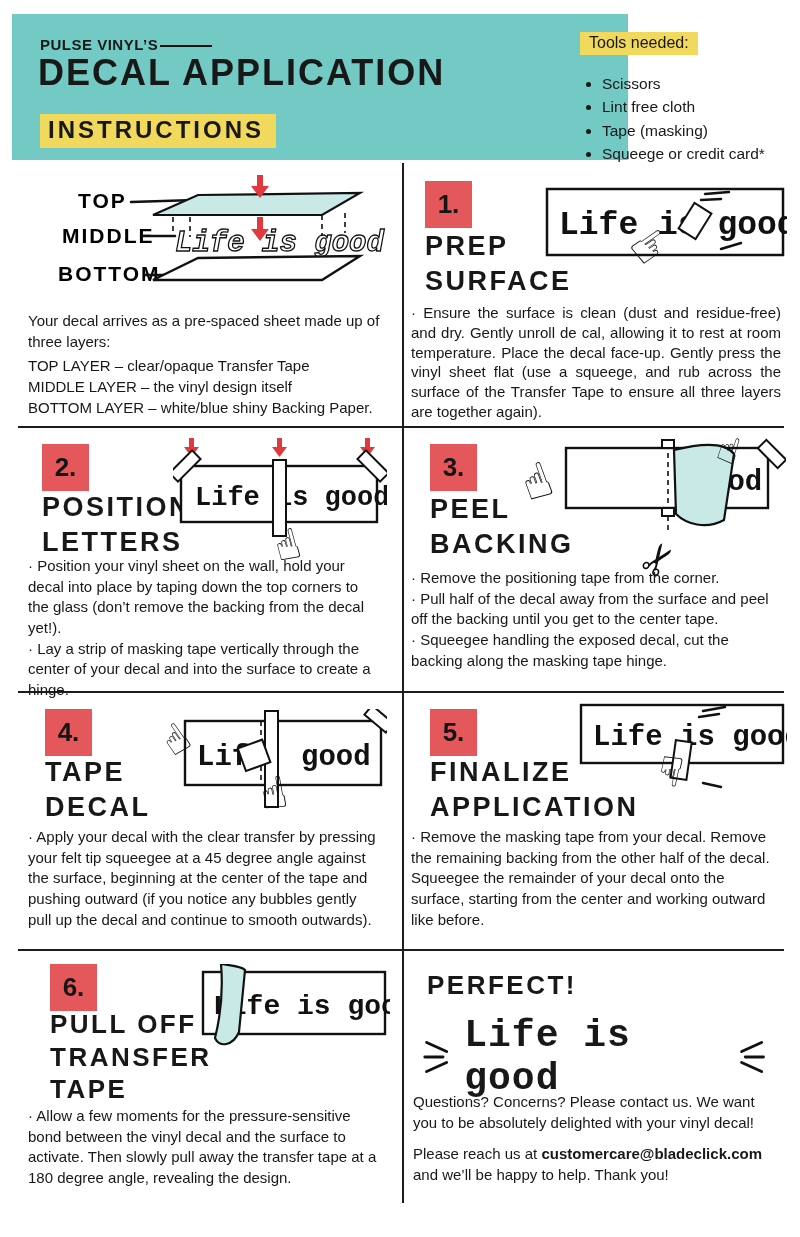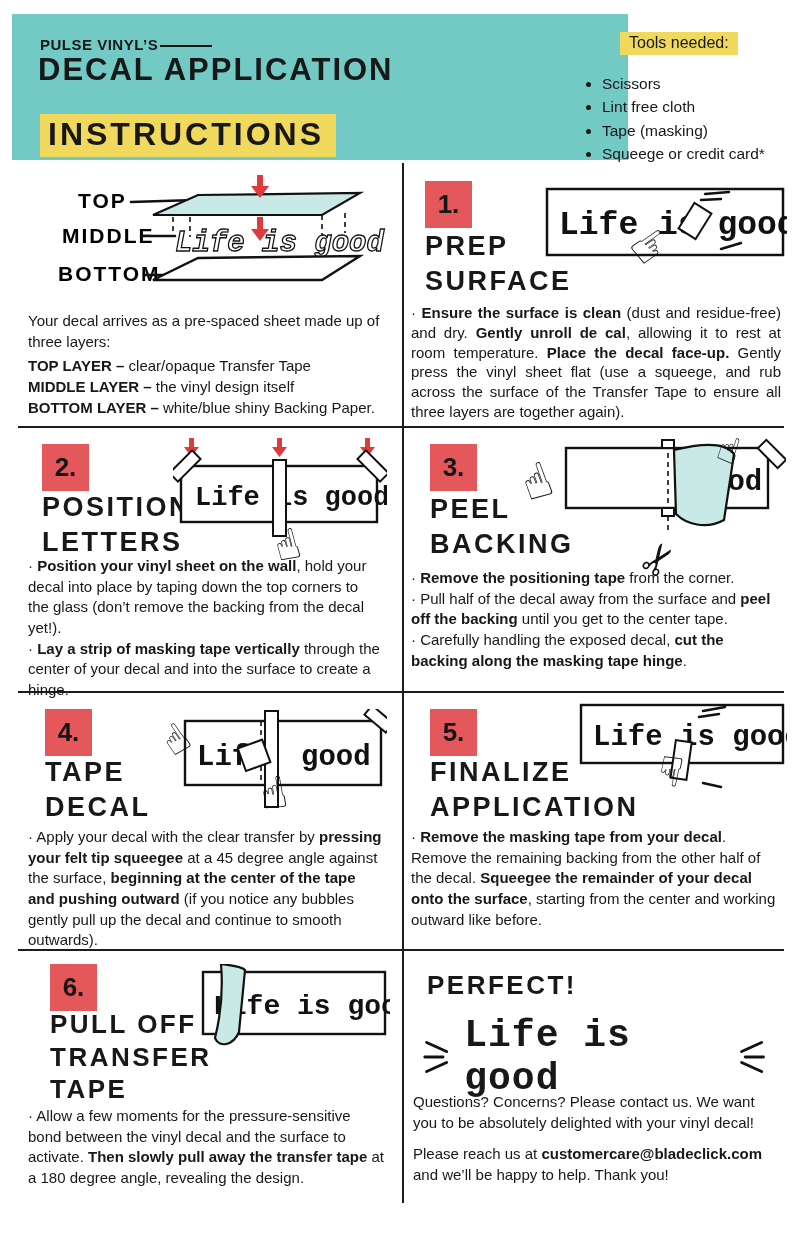--- a/index.html
+++ b/index.html
@@ -13,34 +13,34 @@
   *{margin:0;padding:0;box-sizing:border-box;}
   body{background:#fff;}
   .page{
     position:relative;width:800px;height:1237px;background:#ffffff;
     font-family:"Liberation Sans",sans-serif;color:var(--ink);overflow:hidden;
   }
   
   .hdr{position:absolute;left:12px;top:14px;width:616px;height:146px;background:var(--teal);}
   .brand{position:absolute;left:28px;top:22px;font-size:15px;font-weight:bold;letter-spacing:.5px;}
   .brand-line{display:inline-block;width:52px;border-bottom:2px solid #111;transform:translateY(-3px);margin-left:2px;}
-  .big-title{position:absolute;left:26px;top:38px;font-size:31px;font-weight:bold;letter-spacing:2px;text-align:center;}
-  .sub-title{position:absolute;left:28px;top:100px;background:var(--yellow);padding:2px 12px 4px 8px;font-size:32px;font-weight:bold;letter-spacing:3px;}
+  .big-title{position:absolute;left:26px;top:38px;font-size:36px;font-weight:bold;letter-spacing:2px;text-align:center;}
+  .sub-title{position:absolute;left:28px;top:100px;background:var(--yellow);padding:2px 12px 4px 8px;font-size:24px;font-weight:bold;letter-spacing:3px;}
   .tools{position:absolute;left:568px;top:18px;width:205px;}
-  .tools-title{display:inline-block;background:var(--yellow);padding:2px 9px 3px;font-size:16px;margin-left:40px;}
+  .tools-title{display:inline-block;background:var(--yellow);padding:2px 9px 3px;font-size:16px;}
   .tools ul{margin:17px 0 0 0;padding-left:22px;font-size:15.5px;line-height:1.5;}
   
   .vdiv{position:absolute;left:402px;top:163px;width:2px;height:1040px;background:#1c1c1c;}
   .hdiv{position:absolute;left:18px;width:766px;height:2px;background:#1c1c1c;}
   
   .cell{position:absolute;}
   .badge{position:absolute;width:47px;height:47px;background:var(--red);display:flex;align-items:center;justify-content:center;font-size:26px;font-weight:bold;color:#151515;}
   .step-title{position:absolute;font-size:27px;font-weight:bold;letter-spacing:2.5px;line-height:1.3;white-space:pre-line;}
   .body-text{position:absolute;font-size:15px;line-height:1.32;white-space:pre-line;}
-  .body-text b{font-weight:bold;}
+  .body-text b{font-weight:normal;}
   .just{text-align:justify;}
   .illus{position:absolute;}
   .lwf{fill:#fff;stroke:#111;stroke-width:2px;}
   .tealf{fill:var(--teal-light);stroke:#111;stroke-width:2.2px;}
   .dash{stroke:#111;stroke-width:1.6px;stroke-dasharray:5 4;fill:none;}
   .decal-font{font-family:"Liberation Mono",monospace;font-weight:bold;fill:#111;}
   .glyph{font-family:"DejaVu Sans",sans-serif;fill:#111;}
   .motion{stroke:#111;stroke-width:2.5px;stroke-linecap:round;}
   .arrow-red{fill:var(--arrow-red);}
   
@@ -175,21 +175,21 @@
       <path d="M156,16 C196,6 210,12 216,20 L206,86 C188,96 168,90 158,80 Z" class="tealf"></path>
       <g transform="translate(254,20) rotate(45)">
           <rect x="-14" y="-6" width="28" height="12" class="lwf"></rect>
         </g>
       <text x="2" y="62" font-size="48" class="glyph" transform="rotate(-20 24 40)">☝</text>
       <text x="200" y="30" font-size="36" class="glyph" transform="rotate(18 216 16)">☝</text>
       <text x="118" y="138" font-size="42" class="glyph" transform="rotate(-55 140 120)">✂</text>
     </svg>
     <p class="body-text" style="left:8px;top:136px;width:368px;line-height:1.38"><span>· </span><b>Remove the positioning tape</b><span> from the corner.
 · Pull half of the decal away from the surface and </span><b>peel off the backing</b><span> until you get to the center tape.
-· Carefully handling the exposed decal, </span><b>cut the backing along the masking tape hinge</b><span>.</span></p>
+· Squeegee handling the exposed decal, </span><b>cut the backing along the masking tape hinge</b><span>.</span></p>
   </div>
 
   <div class="cell" style="left:15px;top:697px;width:388px;height:249px">
     <div class="badge" style="left:30px;top:12px">4.</div>
     <div class="step-title" style="left:30px;top:58px">TAPE
 DECAL</div>
     <svg class="illus" style="left:148px;top:12px" width="224" height="102" viewBox="0 0 224 102">
       <rect x="22" y="12" width="196" height="64" class="lwf" style="stroke-width:2.4px"></rect>
       <text x="34" y="56" font-size="29" class="decal-font">Life</text>
       <text x="138" y="56" font-size="29" class="decal-font">good</text>

